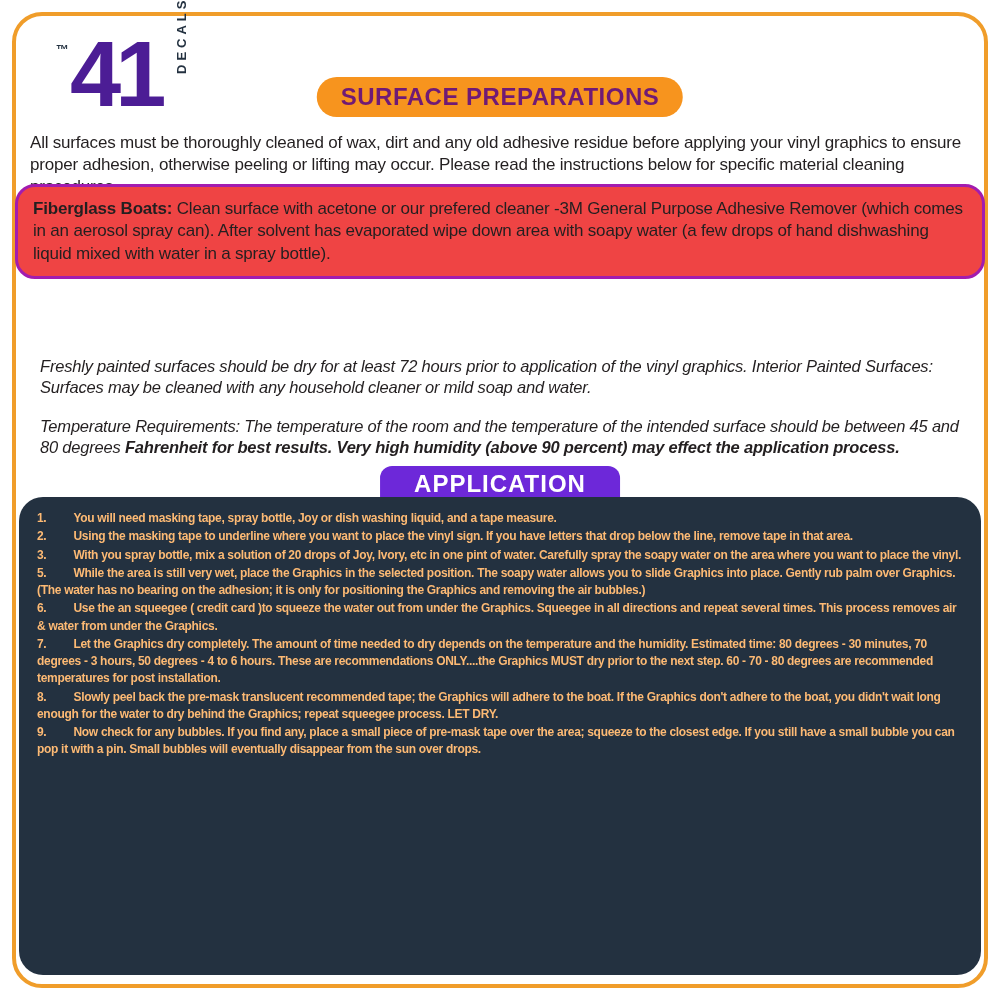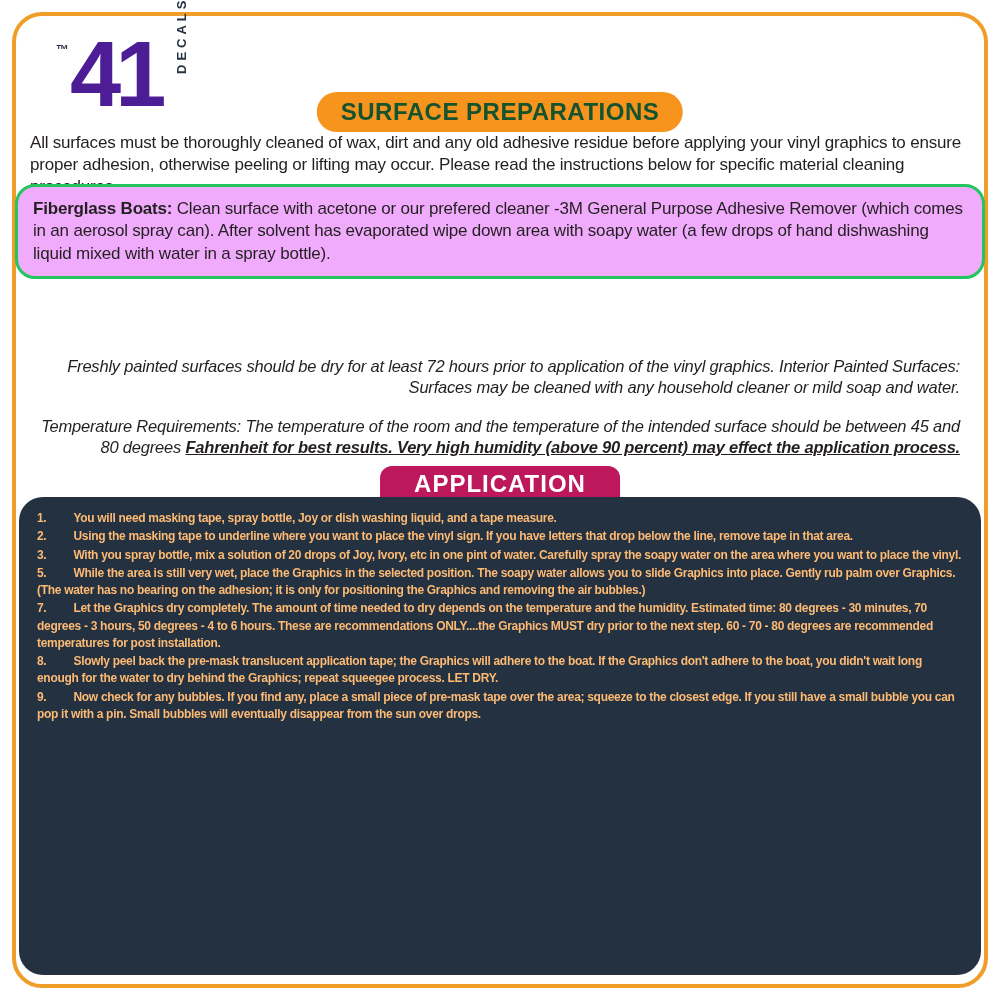--- a/index.html
+++ b/index.html
@@ -17,46 +17,46 @@
   .logo .mark{
     position:absolute;left:14px;top:-8px;font-size:92px;font-weight:bold;color:#4c1d95;
     letter-spacing:-6px;line-height:1.1;
   }
   .logo .sub{
     position:absolute;left:118px;top:42px;font-size:13px;font-weight:bold;color:#233140;
     letter-spacing:4px;transform:rotate(-90deg);transform-origin:left top;white-space:nowrap;
   }
   
   .pill{
-    position:absolute;top:76px;left:50%;transform:translateX(-50%);
-    background:#f7941e;color:#14532d;font-weight:bold;font-size:24px;
+    position:absolute;top:61px;left:50%;transform:translateX(-50%);
+    background:#f7941e;color:#701a75;font-weight:bold;font-size:24px;
     padding:6px 24px;border-radius:20px;letter-spacing:0.5px;white-space:nowrap;
   }
   .intro{
     position:absolute;top:116px;left:14px;right:14px;
     font-size:17px;line-height:1.28;letter-spacing:-0.2px;
   }
   .materials-box{
     position:absolute;top:168px;left:-1px;right:-1px;
-    border:3px solid #22c55e;border-radius:20px;background:#f0abfc;
+    border:3px solid #a21caf;border-radius:20px;background:#ef4444;
     padding:11px 15px;font-size:17px;line-height:1.32;letter-spacing:-0.2px;
   }
   .materials-box p{margin:0;}
   .materials-box .lbl{font-weight:bold;}
   .note{
-    position:absolute;left:24px;right:24px;text-align:right;
+    position:absolute;left:24px;right:24px;text-align:left;
     font-style:italic;font-size:16.5px;line-height:1.3;letter-spacing:-0.2px;
   }
   .note1{top:340px;}
   .note2{top:400px;}
-  .note .bold{font-weight:bold;text-decoration:underline;}
+  .note .bold{font-weight:bold;}
   
   .app-tab{
     position:absolute;top:450px;left:50%;transform:translateX(-50%);
-    background:#be185d;color:#ffffff;font-weight:bold;font-size:24px;
+    background:#6d28d9;color:#ffffff;font-weight:bold;font-size:24px;
     padding:4px 34px 3px 34px;border-radius:12px 12px 0 0;letter-spacing:1px;white-space:nowrap;
   }
   .app-panel{
     position:absolute;top:481px;left:3px;right:3px;bottom:9px;
     background:#233140;border-radius:24px;
     padding:13px 18px 8px 18px;box-sizing:border-box;
     color:#fdba74;font-weight:bold;font-size:12px;line-height:1.44;letter-spacing:-0.3px;
     overflow:hidden;
   }
   .step{margin:0 0 1px 0;}
@@ -88,18 +88,19 @@
     <span>Temperature Requirements: The temperature of the room and the temperature of the intended surface should be between 45 and 80 degrees </span><span class="bold">Fahrenheit for best results. Very high humidity (above 90 percent) may effect the application process.</span>
   </div>
 
   <div class="app-tab">APPLICATION</div>
 
   <div class="app-panel">
     <p class="step"><span class="num">1.</span><span class="gap"></span><span>You will need masking tape, spray bottle, Joy or dish washing liquid, and a tape measure.</span></p>
     <p class="step"><span class="num">2.</span><span class="gap"></span><span>Using the masking tape to underline where you want to place the vinyl sign. If you have letters that drop below the line, remove tape in that area.</span></p>
     <p class="step"><span class="num">3.</span><span class="gap"></span><span>With you spray bottle, mix a solution of 20 drops of Joy, Ivory, etc in one pint of water. Carefully spray the soapy water on the area where you want to place the vinyl.</span></p>
     <p class="step"><span class="num">5.</span><span class="gap"></span><span>While the area is still very wet, place the Graphics in the selected position. The soapy water allows you to slide Graphics into place. Gently rub palm over Graphics. (The water has no bearing on the adhesion; it is only for positioning the Graphics and removing the air bubbles.)</span></p>
+    <p class="step"><span class="num">6.</span><span class="gap"></span><span>Use the an squeegee ( credit card )to squeeze the water out from under the Graphics. Squeegee in all directions and repeat several times. This process removes air &amp; water from under the Graphics.</span></p>
     <p class="step"><span class="num">7.</span><span class="gap"></span><span>Let the Graphics dry completely. The amount of time needed to dry depends on the temperature and the humidity. Estimated time: 80 degrees - 30 minutes, 70 degrees - 3 hours, 50 degrees - 4 to 6 hours. These are recommendations ONLY....the Graphics MUST dry prior to the next step. 60 - 70 - 80 degrees are recommended temperatures for post installation.</span></p>
-    <p class="step"><span class="num">8.</span><span class="gap"></span><span>Slowly peel back the pre-mask translucent application tape; the Graphics will adhere to the boat. If the Graphics don't adhere to the boat, you didn't wait long enough for the water to dry behind the Graphics; repeat squeegee process. LET DRY.</span></p>
+    <p class="step"><span class="num">8.</span><span class="gap"></span><span>Slowly peel back the pre-mask translucent recommended tape; the Graphics will adhere to the boat. If the Graphics don't adhere to the boat, you didn't wait long enough for the water to dry behind the Graphics; repeat squeegee process. LET DRY.</span></p>
     <p class="step"><span class="num">9.</span><span class="gap"></span><span>Now check for any bubbles. If you find any, place a small piece of pre-mask tape over the area; squeeze to the closest edge. If you still have a small bubble you can pop it with a pin. Small bubbles will eventually disappear from the sun over drops.</span></p>
   </div>
 
 </div>
 
 </body></html>

